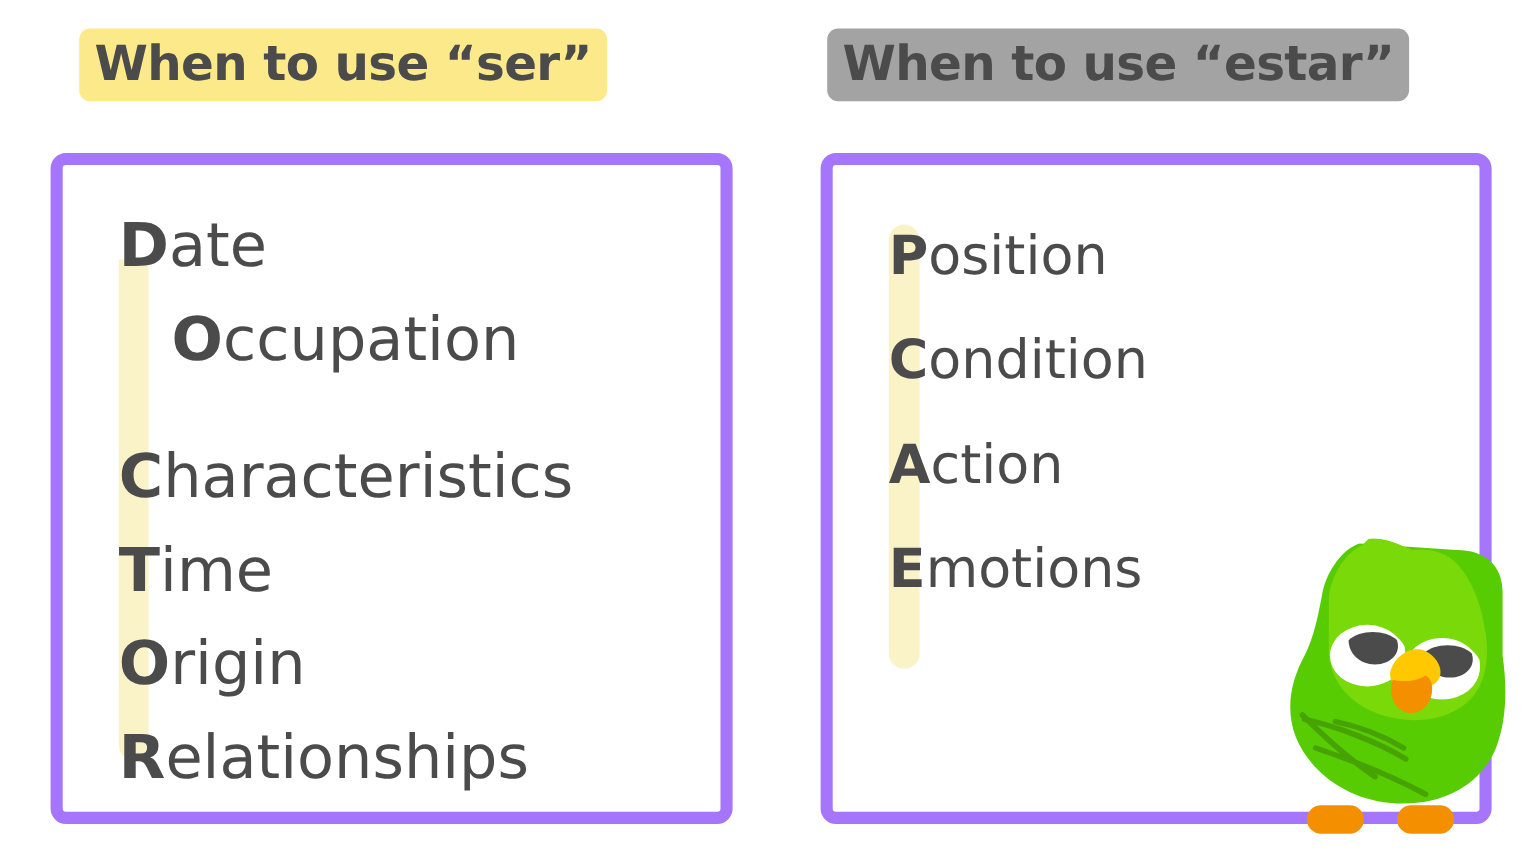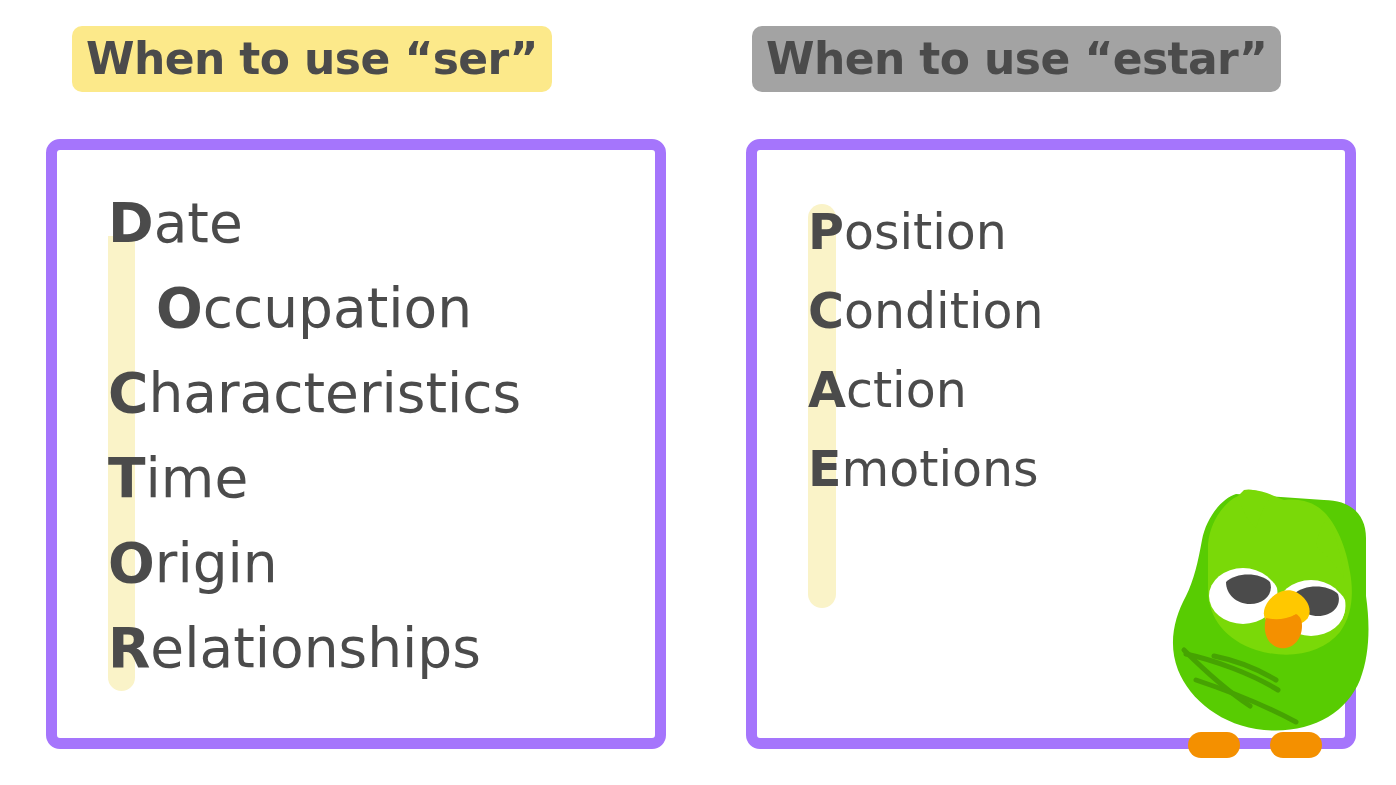--- a/index.html
+++ b/index.html
@@ -55,21 +55,21 @@
     z-index: 3;
   }
   #list-doctor {
     left: 108px;
     top: 196px;
     gap: 0px;
   }
   #list-placer {
     left: 808px;
     top: 208px;
-    gap: 0px;
+    gap: 16px;
   }
   .acro-item {
     font-family: "DejaVu Sans", sans-serif;
     font-weight: 400;
     color: #4B4B4B;
     line-height: 1;
     white-space: nowrap;
     display: block;
   }
   #list-doctor .acro-item { font-size: 55px; height: 85px; }
@@ -128,21 +128,21 @@
 <div id="strip-doctor" class="strip" style="background: rgb(250, 243, 200);"></div>
 <div id="strip-estar" class="strip" style="background: rgb(250, 243, 200);"></div>
 
 <div id="list-doctor" class="acro-list">
   <div class="acro-item" style="color: rgb(75, 75, 75);">
     <span class="lead">D</span><span>ate</span>
   </div>
   <div class="acro-item" style="color: rgb(75, 75, 75); padding-left: 48px;">
     <span class="lead">O</span><span>ccupation</span>
   </div>
-  <div class="acro-item" style="color: rgb(75, 75, 75);">
+  <div class="acro-item" style="color: rgb(75, 75, 75); margin-top: 40px;">
     <span class="lead">C</span><span>haracteristics</span>
   </div>
   <div class="acro-item" style="color: rgb(75, 75, 75);">
     <span class="lead">T</span><span>ime</span>
   </div>
   <div class="acro-item" style="color: rgb(75, 75, 75);">
     <span class="lead">O</span><span>rigin</span>
   </div>
   <div class="acro-item" style="color: rgb(75, 75, 75);">
     <span class="lead">R</span><span>elationships</span>

